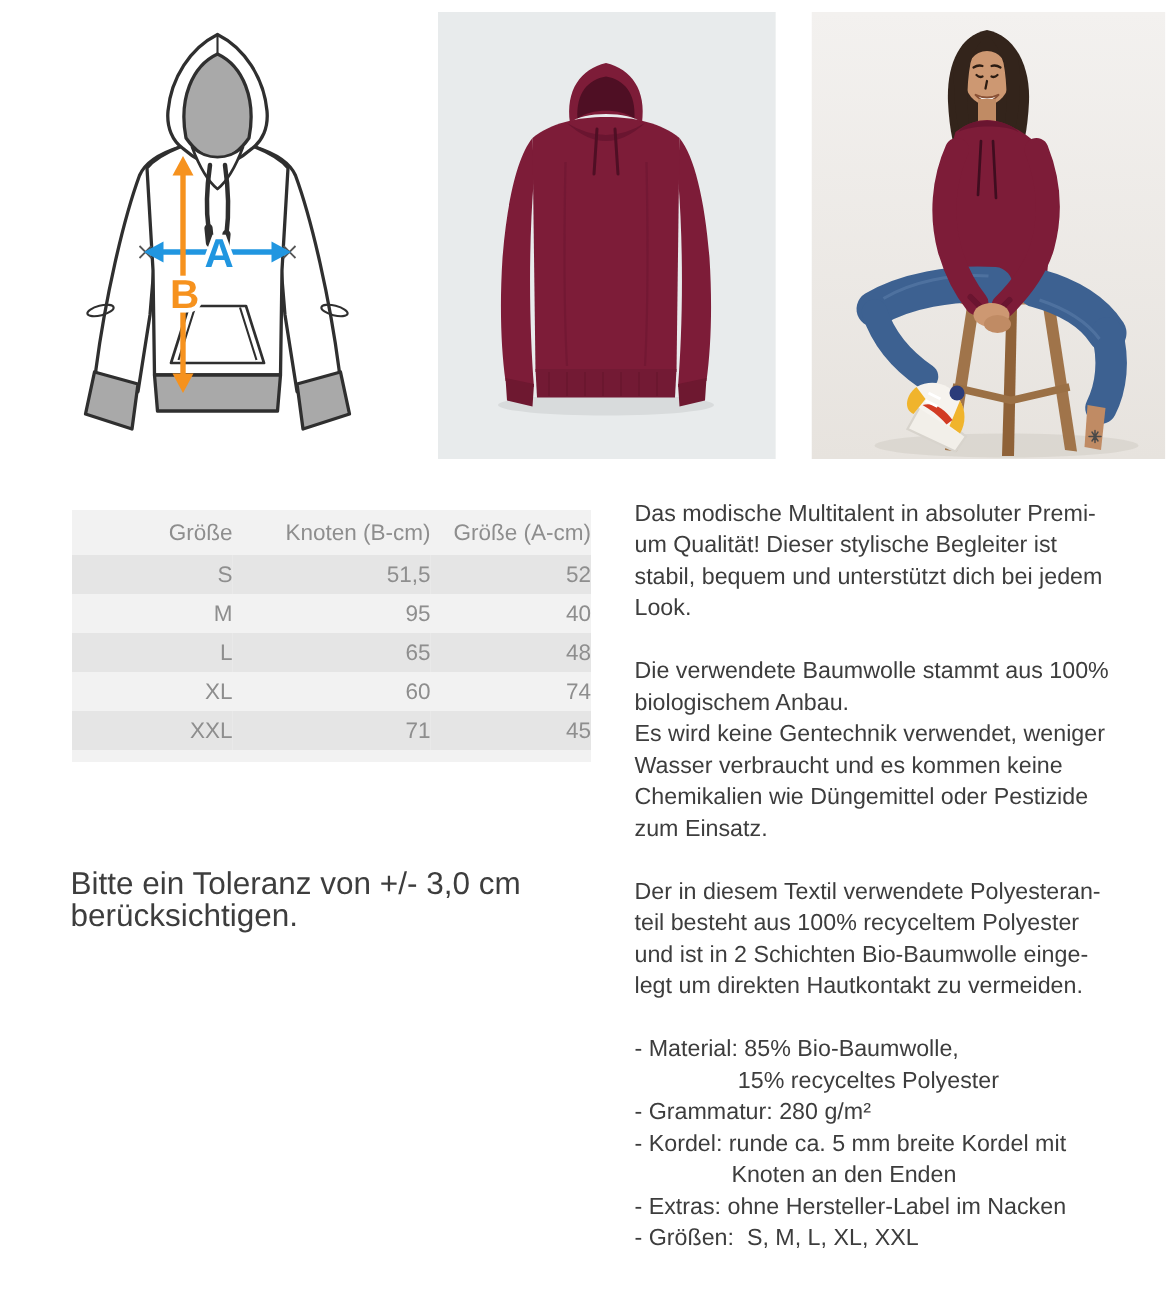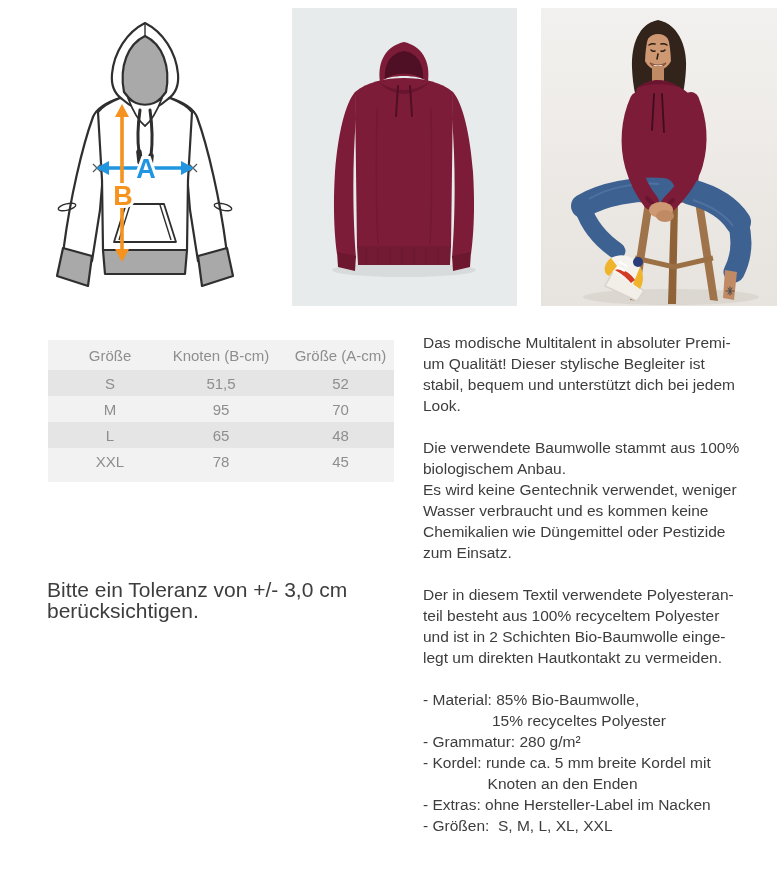--- a/index.html
+++ b/index.html
@@ -20,21 +20,21 @@
   figure{display:block}
   
   .tech-img{left:40px;top:10px;width:240px;height:296px;background:#fff}
   .product-img{left:292px;top:8px;width:225px;height:298px;background:var(--photo_bg)}
   .model-img{left:541px;top:8px;width:236px;height:298px}
   figure svg{display:block;width:100%;height:100%}
   
   .size-table-wrap{left:48px;top:340px;width:346px;background:var(--table_bg);padding:1px 0 8px 0}
   table{border-collapse:collapse;width:346px;table-layout:fixed;
         font-size:15px;color:var(--table_text)}
-  th,td{font-weight:400;text-align:center;vertical-align:middle;padding:0}
+  th,td{font-weight:400;text-align:right;vertical-align:middle;padding:0}
   thead tr{height:29px}
   tbody tr{height:26px}
   tbody tr:nth-child(odd){background:var(--table_stripe)}
   .c1{padding-left:17px}
   
   .tolerance{left:47px;top:579px;width:380px;font-size:21px;line-height:21px}
   .description{left:423px;top:332px;width:356px;font-size:15.5px;line-height:21px}
   .pre{white-space:pre-wrap}
   .description .block{margin-bottom:21px}
   .description .block:last-child{margin-bottom:0}
@@ -241,30 +241,35 @@
     </thead>
     <tbody>
       <tr>
         <td class="c1">S</td>
         <td>51,5</td>
         <td>52</td>
       </tr>
       <tr>
         <td class="c1">M</td>
         <td>95</td>
-        <td>70</td>
+        <td>40</td>
       </tr>
       <tr>
         <td class="c1">L</td>
         <td>65</td>
         <td>48</td>
       </tr>
       <tr>
+        <td class="c1">XL</td>
+        <td>60</td>
+        <td>74</td>
+      </tr>
+      <tr>
         <td class="c1">XXL</td>
-        <td>78</td>
+        <td>71</td>
         <td>45</td>
       </tr>
     </tbody>
   </table>
 </div>
 
 <p class="abs tolerance">Bitte ein Toleranz von +/- 3,0 cm berücksichtigen.</p>
 
 <div class="abs description">
   <p class="block pre">Das modische Multitalent in absoluter Premi-

